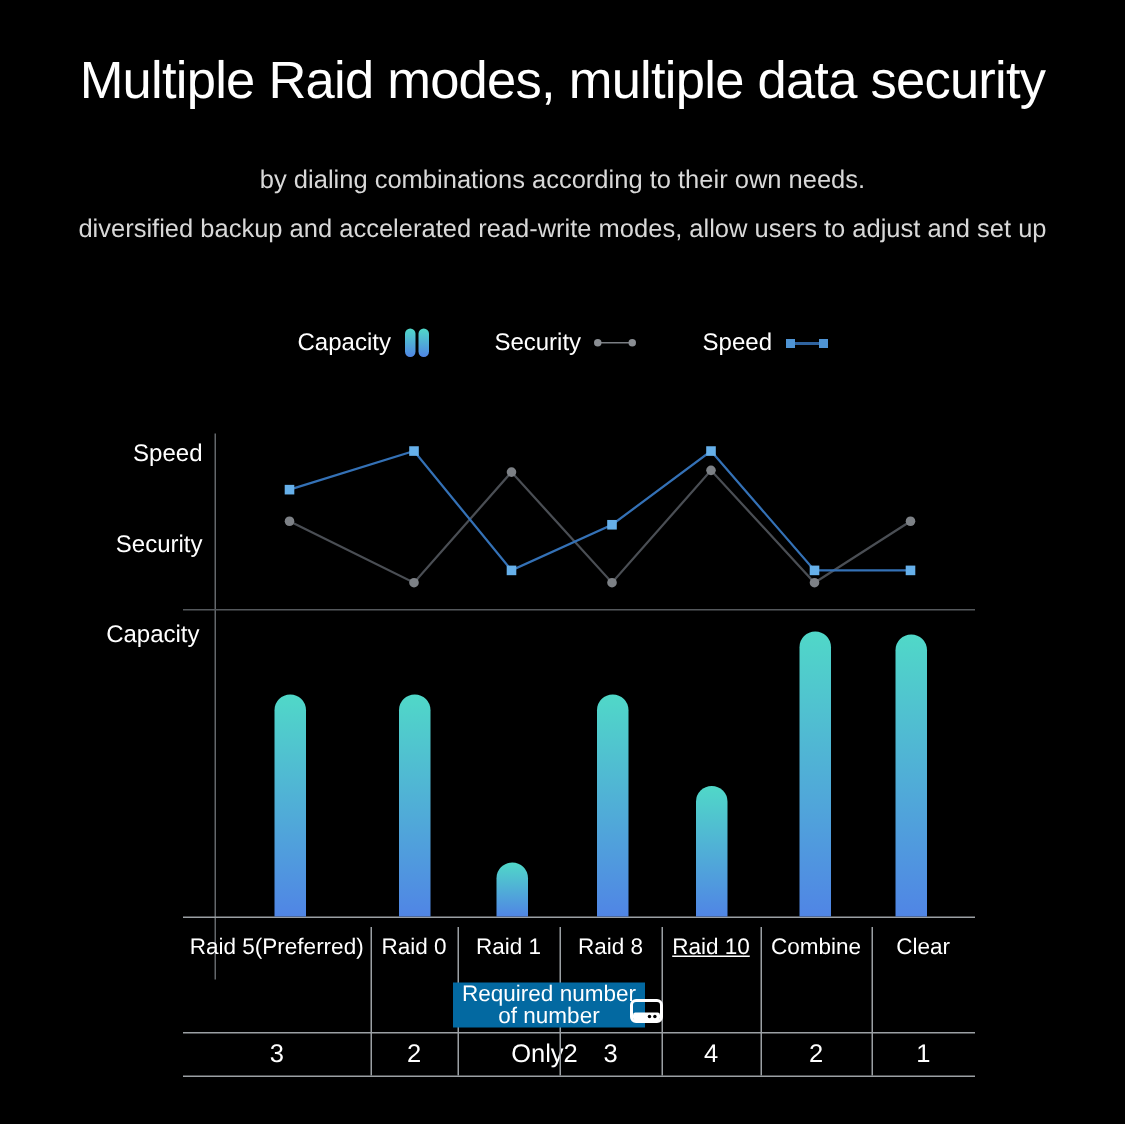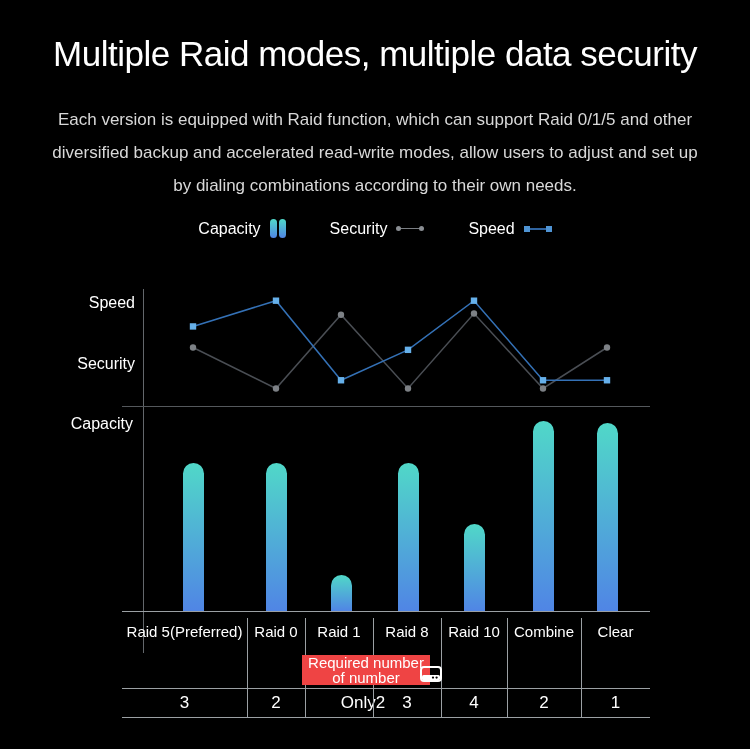--- a/index.html
+++ b/index.html
@@ -88,37 +88,36 @@
     color: #fff; text-align: center;
   }
   .tcell.name { font-size: 15px; font-weight: 300; }
   .tcell.num  { font-size: 17px; font-weight: 400; }
   .tvline { position: absolute; width: 1px; background: #9ba0a4; }
 
   .req-label {
     position: absolute;
     left: 302px; top: 655px; width: 128px;
     text-align: center;
-    background: #ef4444;
+    background: #0369a1;
     font-size: 15px; font-weight: 300; line-height: 15px;
     color: #fff;
   }
   .disk-icon { position: absolute; left: 420px; top: 666px; }
 </style>
 </head>
 <body>
 
 <div class="page">
 
   <h1 class="page-title">Multiple Raid modes, multiple data security</h1>
 
   <div class="page-subtitle">
-    <div>Each version is equipped with Raid function, which can support Raid 0/1/5 and other</div>
+    <div>by dialing combinations according to their own needs.</div>
     <div>diversified backup and accelerated read-write modes, allow users to adjust and set up</div>
-    <div>by dialing combinations according to their own needs.</div>
   </div>
 
   <div class="legend">
     <div class="legend-item">
       <span class="legend-label">Capacity</span>
       <span class="cap-icon">
         <span class="cap-bar" style="--bar-top: #50d8c8; --bar-bot: #5085e5;"></span>
           <span class="cap-bar" style="--bar-top: #50d8c8; --bar-bot: #5085e5;"></span>
       </span>
     </div>
@@ -185,21 +184,21 @@
       </div>
     <div id="table-holder">
         <div class="tcell name" style="left: 122px; top: 611px; width: 125px; height: 40px;">Raid 5(Preferred)</div>
         <div class="tcell num" style="left: 122px; top: 688px; width: 125px; height: 29px;">3</div>
         <div class="tcell name" style="left: 247px; top: 611px; width: 58px; height: 40px; text-align: center;">Raid 0</div>
         <div class="tcell num" style="left: 247px; top: 688px; width: 58px; height: 29px;">2</div>
         <div class="tcell name" style="left: 305px; top: 611px; width: 68px; height: 40px;">Raid 1</div>
         <div class="tcell num" style="left: 305px; top: 688px; width: 68px; height: 29px; margin-left: 24px;">Only2</div>
         <div class="tcell name" style="left: 373px; top: 611px; width: 68px; height: 40px;">Raid 8</div>
         <div class="tcell num" style="left: 373px; top: 688px; width: 68px; height: 29px;">3</div>
-        <div class="tcell name" style="left: 441px; top: 611px; width: 66px; height: 40px;">Raid 10</div>
+        <div class="tcell name" style="left: 441px; top: 611px; width: 66px; height: 40px; text-decoration: underline;">Raid 10</div>
         <div class="tcell num" style="left: 441px; top: 688px; width: 66px; height: 29px;">4</div>
         <div class="tcell name" style="left: 507px; top: 611px; width: 74px; height: 40px;">Combine</div>
         <div class="tcell num" style="left: 507px; top: 688px; width: 74px; height: 29px;">2</div>
         <div class="tcell name" style="left: 581px; top: 611px; width: 69px; height: 40px;">Clear</div>
         <div class="tcell num" style="left: 581px; top: 688px; width: 69px; height: 29px;">1</div>
         <div class="tvline" style="left: 247px; top: 618px; height: 99px;"></div>
         <div class="tvline" style="left: 305px; top: 618px; height: 99px;"></div>
         <div class="tvline" style="left: 373px; top: 618px; height: 99px;"></div>
         <div class="tvline" style="left: 441px; top: 618px; height: 99px;"></div>
         <div class="tvline" style="left: 507px; top: 618px; height: 99px;"></div>

